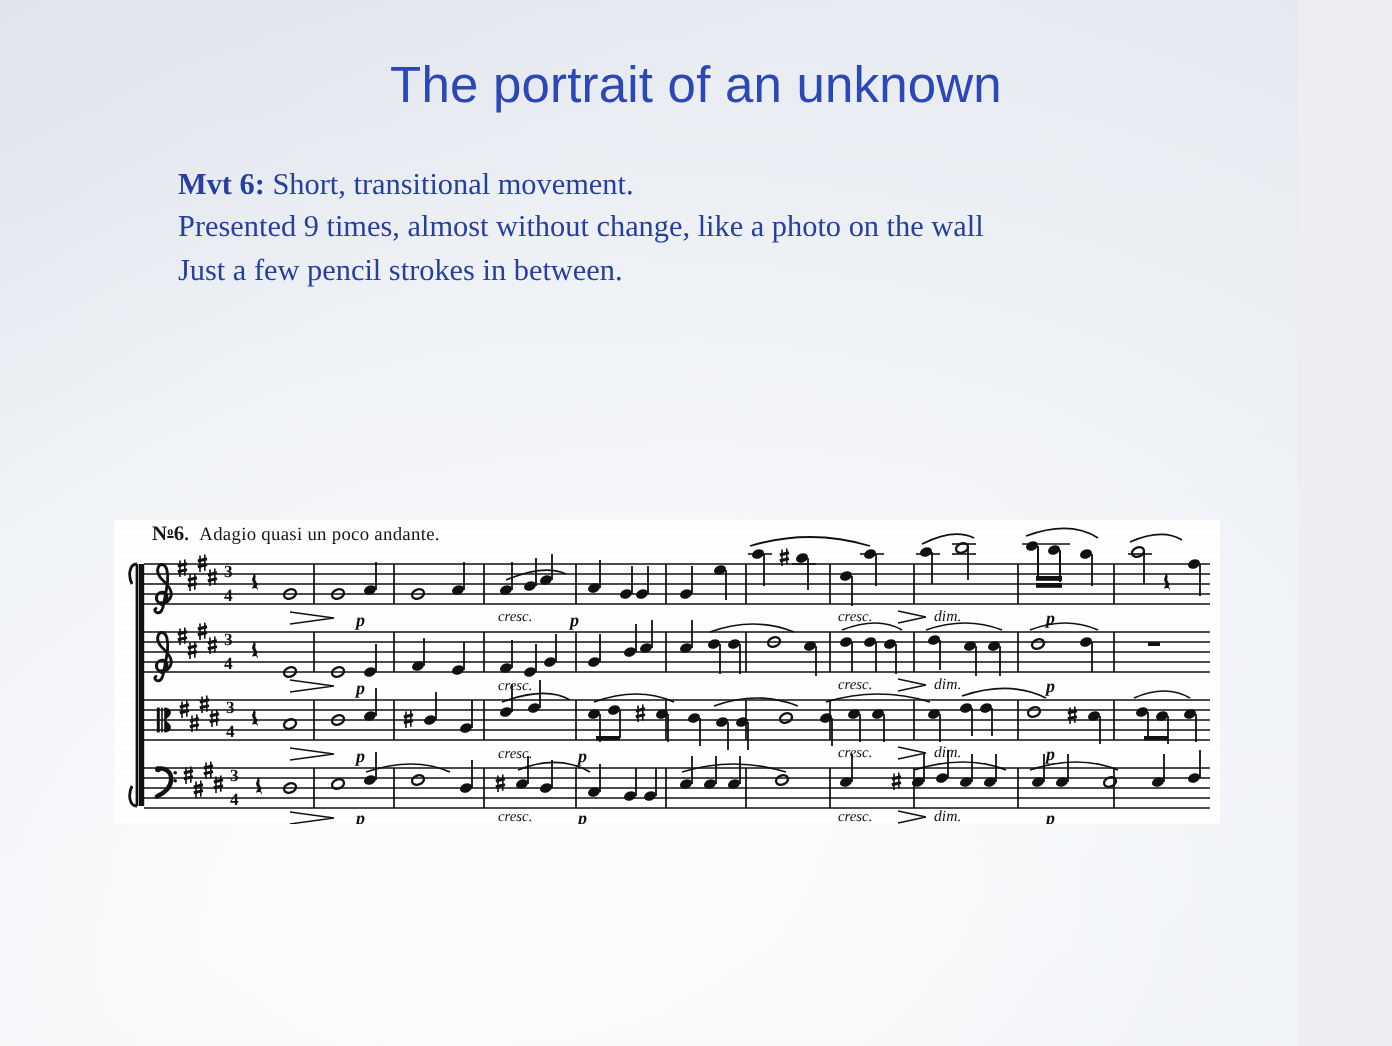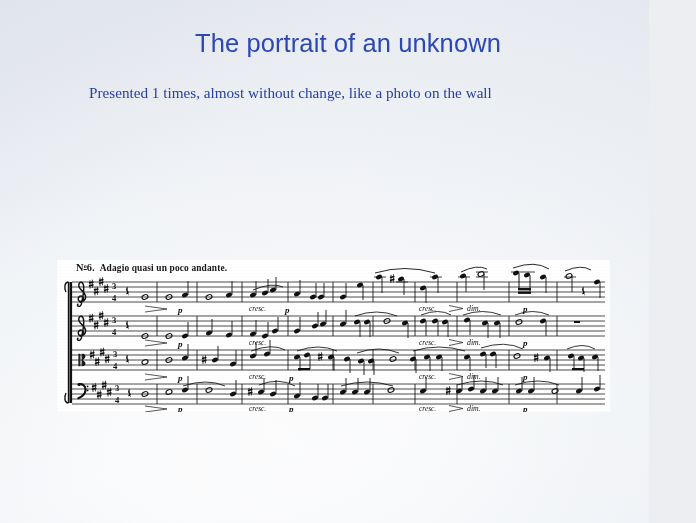--- a/index.html
+++ b/index.html
@@ -98,21 +98,21 @@
     letter-spacing: 0.15px;
     white-space: nowrap;
   }
   .score-caption .num { font-size: 10.4px; }
   .score-caption .sup {
     font-size: 6px;
     vertical-align: 0.42em;
     text-decoration: underline;
   }
   .score-caption .tempo {
-    font-weight: bold;
+    font-weight: normal;
     margin-left: 5px;
   }
 
   .score-svg { position: absolute; left: 0; top: 0; }
 
   
   .score-grain {
     position: absolute;
     inset: 0;
     background:
@@ -126,21 +126,23 @@
   }
 </style>
 </head>
 <body>
 
 <div class="slide">
 
   <div class="title">The portrait of an unknown</div>
 
   <div class="body-text">
-    <div class="line"><span>Presented 1 times, almost without change, like a photo on the wall</span></div>
+    <div class="line"><span class="lead">Mvt 6:</span><span> Short, transitional movement.</span></div>
+    <div class="line"><span>Presented 9 times, almost without change, like a photo on the wall</span></div>
+    <div class="line"><span>Just a few pencil strokes in between.</span></div>
   </div>
 
   <div class="score">
     <div class="score-inner">
 
       <div class="score-caption"><span class="num">N</span><span class="sup">o</span><span class="num">6</span><span>.</span><span class="tempo">Adagio quasi un poco andante.</span></div>
 
       <svg class="score-svg" width="553" height="152" viewBox="0 0 553 152">
         <defs>
           <g id="nh-f">

